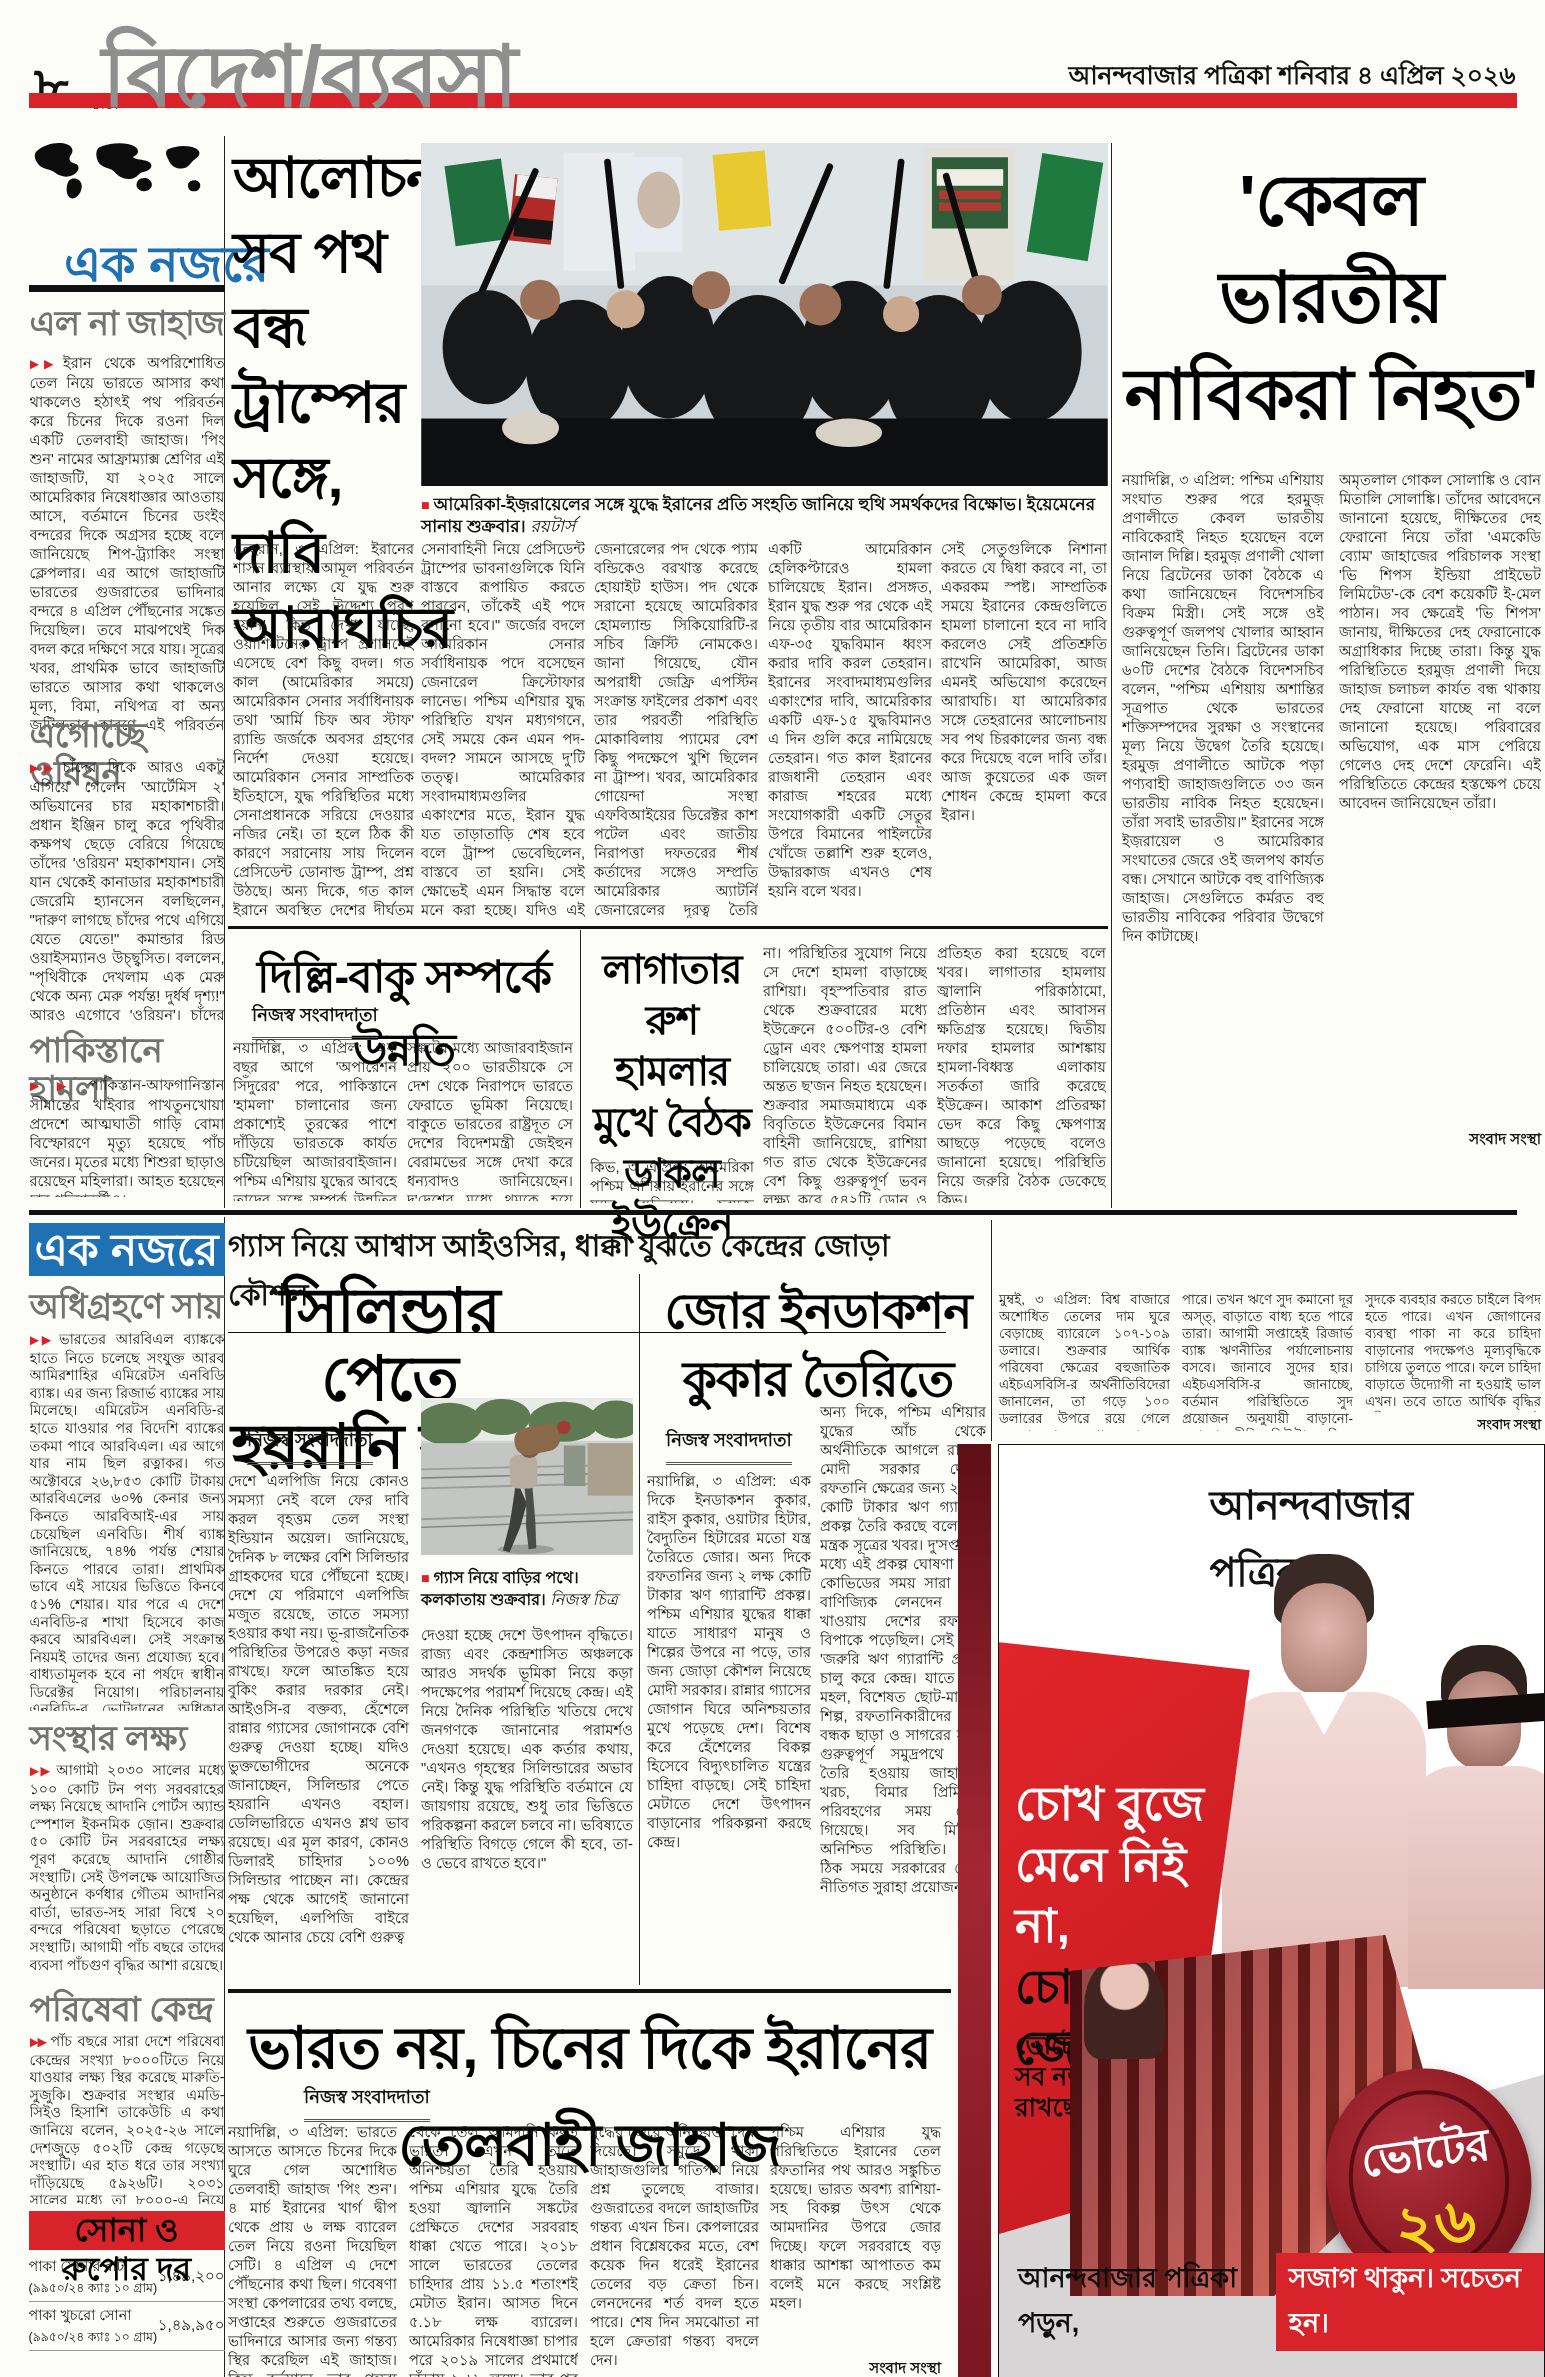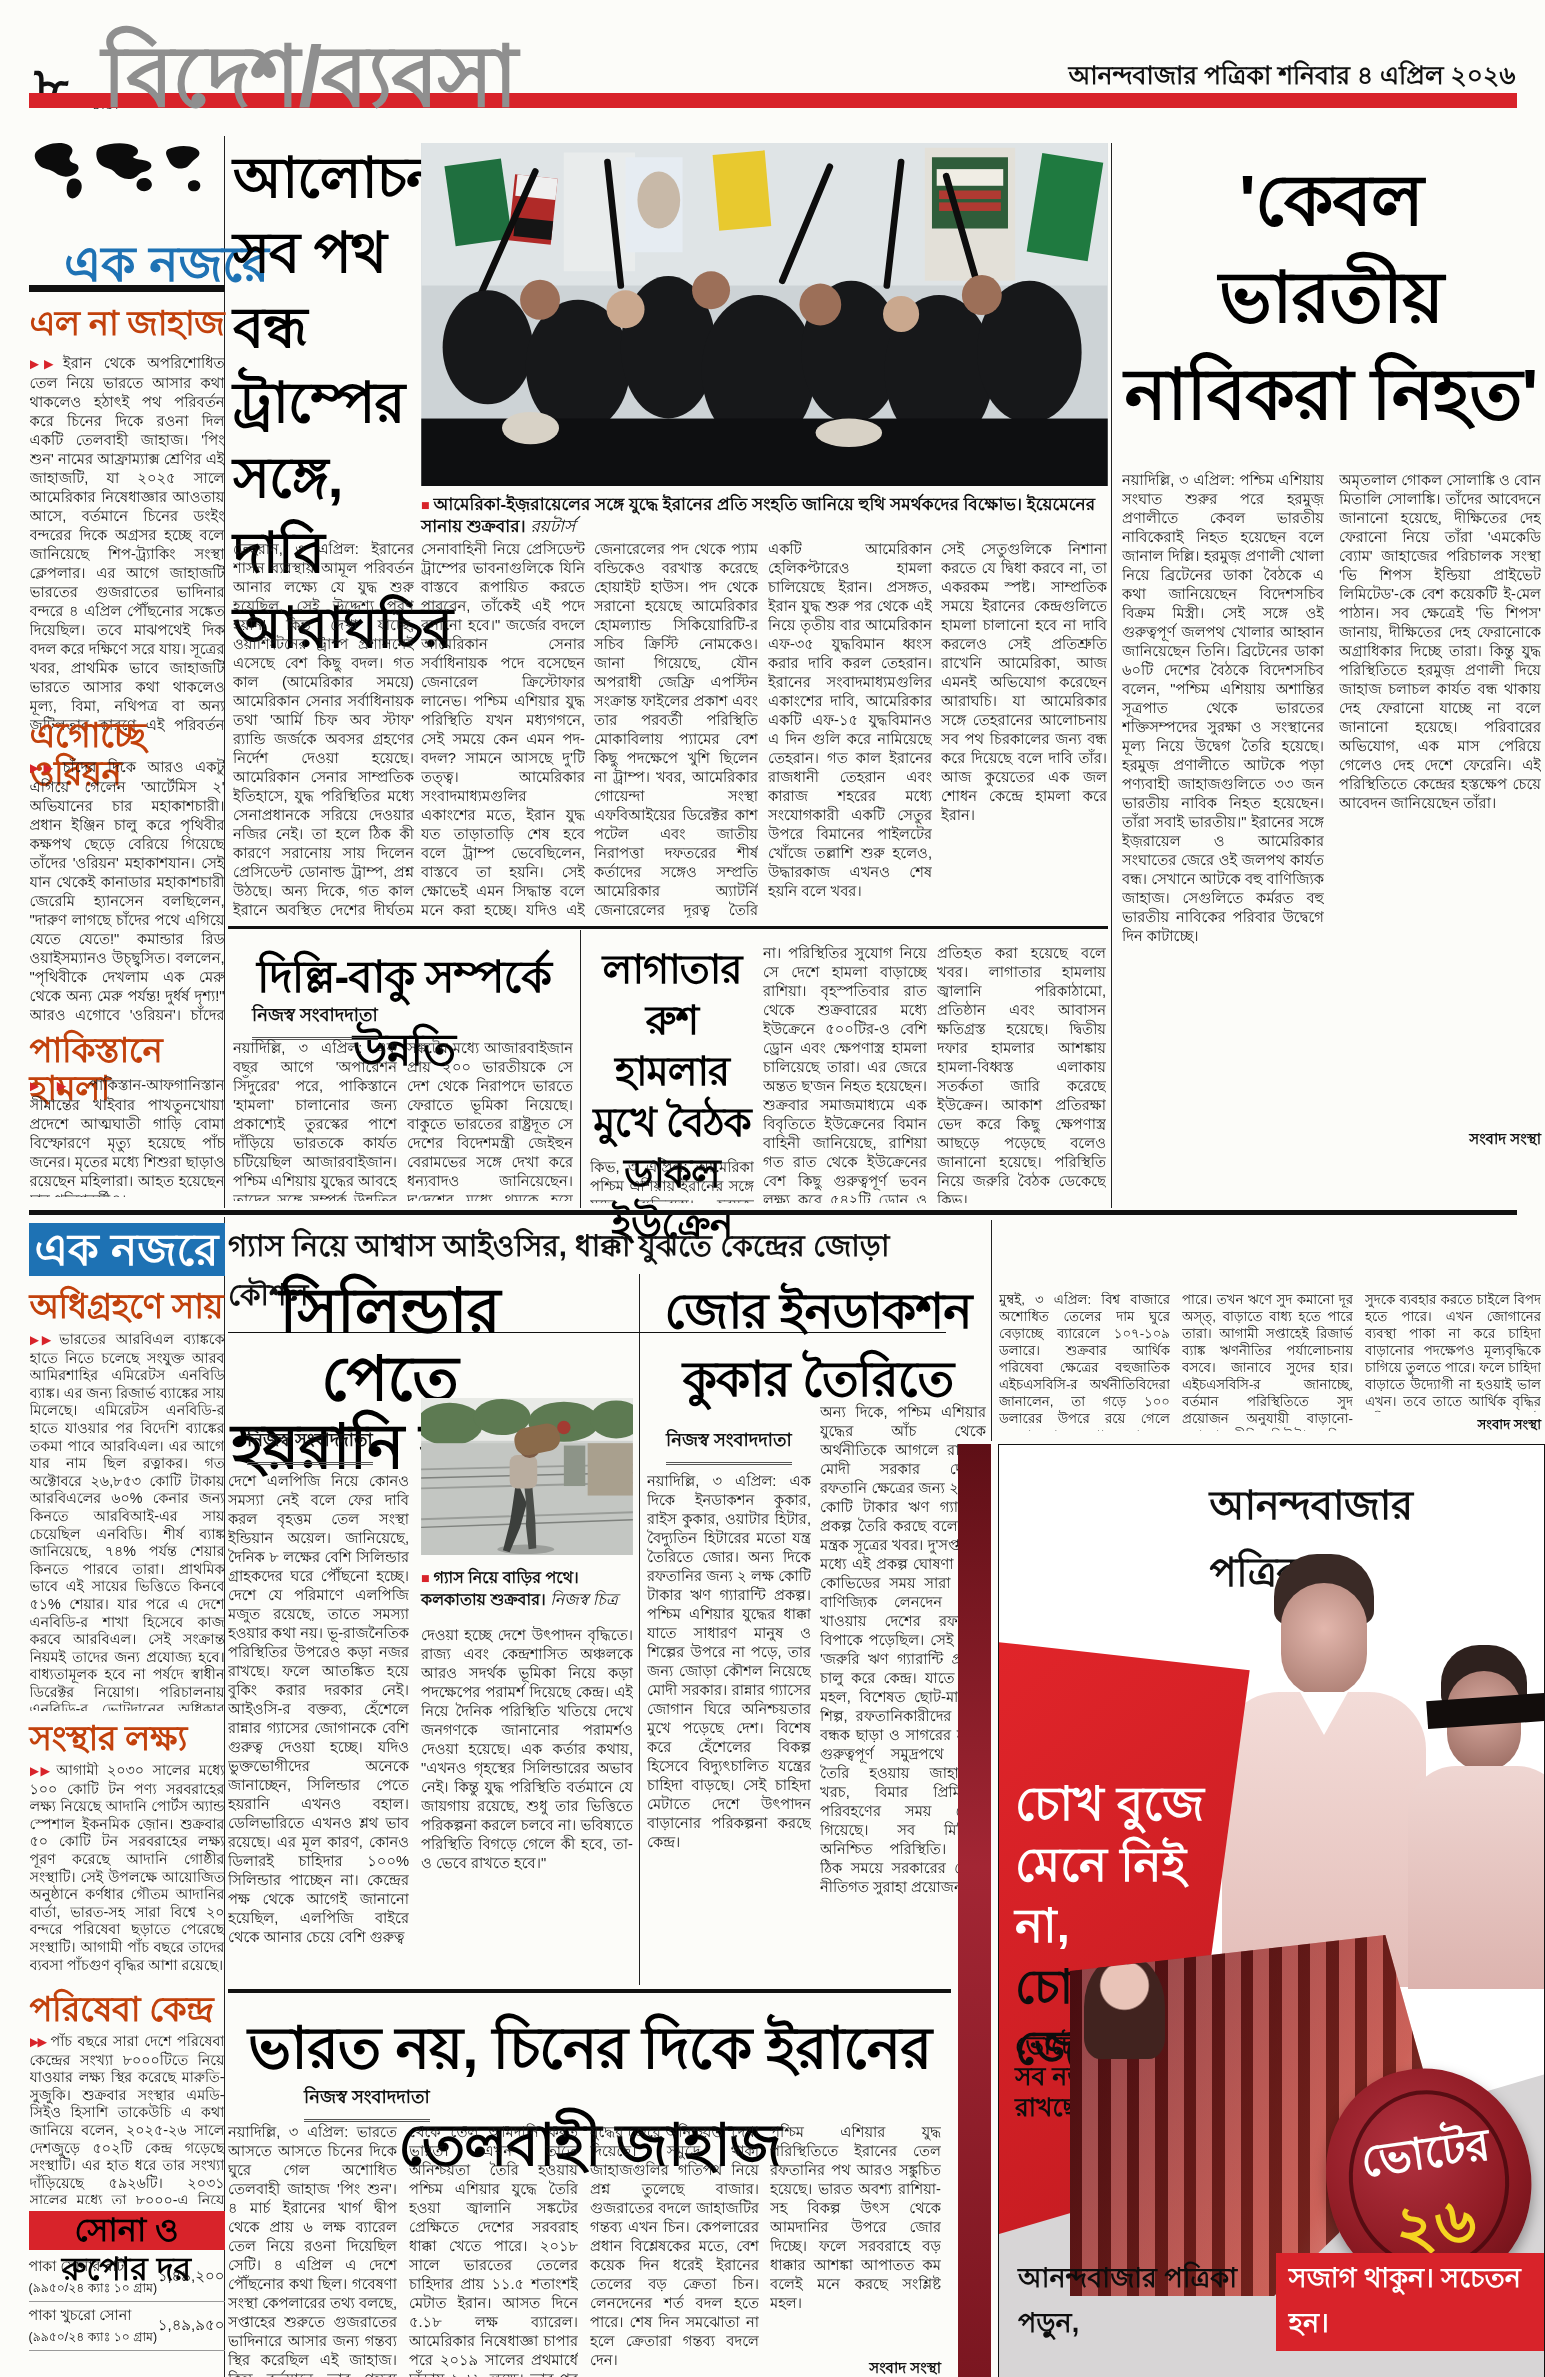--- a/index.html
+++ b/index.html
@@ -1,21 +1,21 @@
 <!DOCTYPE html>
 <html lang="bn" style="font-size:7.6px"><head>
 <meta charset="utf-8">
 <style>
   html,body{margin:0;padding:0;background:#e8e8e4;}
   .page{position:relative;width:1545px;height:2389px;background:#fcfcf9;overflow:hidden;
         font-family:"Liberation Sans","DejaVu Sans",sans-serif;color:#111;}
   .abs{position:absolute;}
   .body-text{font-size:14.7px;line-height:19px;text-align:justify;overflow:hidden;color:#1a1a1a;}
   .body-sm{font-size:13.3px;line-height:17px;text-align:justify;overflow:hidden;color:#1a1a1a;}
-  .head-item{font-weight:800;font-size:34px;line-height:38px;color:#c2410c;letter-spacing:-0.5px;}
+  .head-item{font-weight:800;font-size:34px;line-height:38px;color:#737373;letter-spacing:-0.5px;}
   .byline{font-weight:700;font-size:18px;text-align:center;border-bottom:3.3px double #555;
           padding-bottom:4.8px;width:max-content;margin:0 auto;}
   .credit{font-weight:700;font-size:15px;text-align:right;}
   .vrule{position:absolute;width:1px;background:#222;}
   .hrule{position:absolute;background:#111;}
   .bullet{color:#d8232a;font-size:12.4px;letter-spacing:-2.9px;margin-right:4.8px;}
   .capsq{color:#d8232a;font-size:14.3px;margin-right:3.8px;}
   .headline-xl{font-weight:800;color:#000;letter-spacing:-1px;}
 </style>
 </head>

